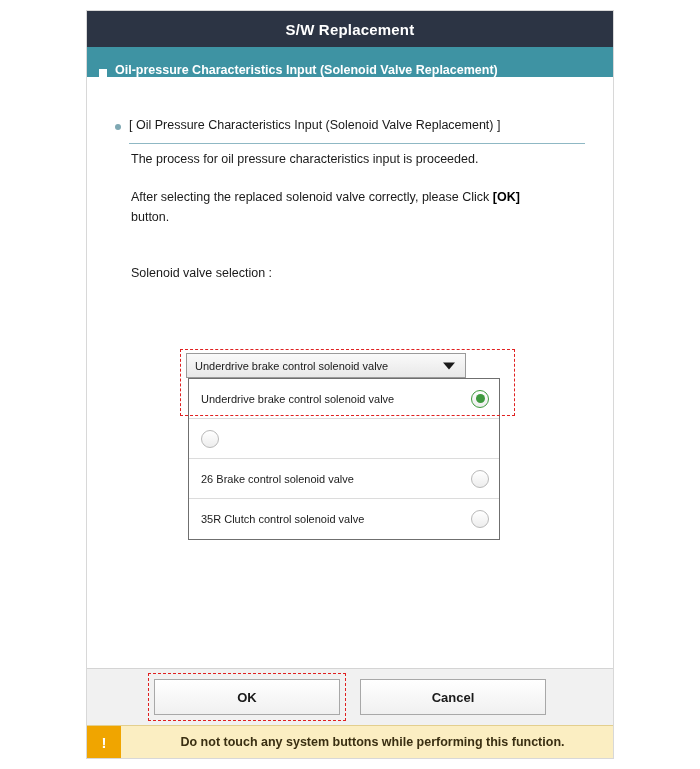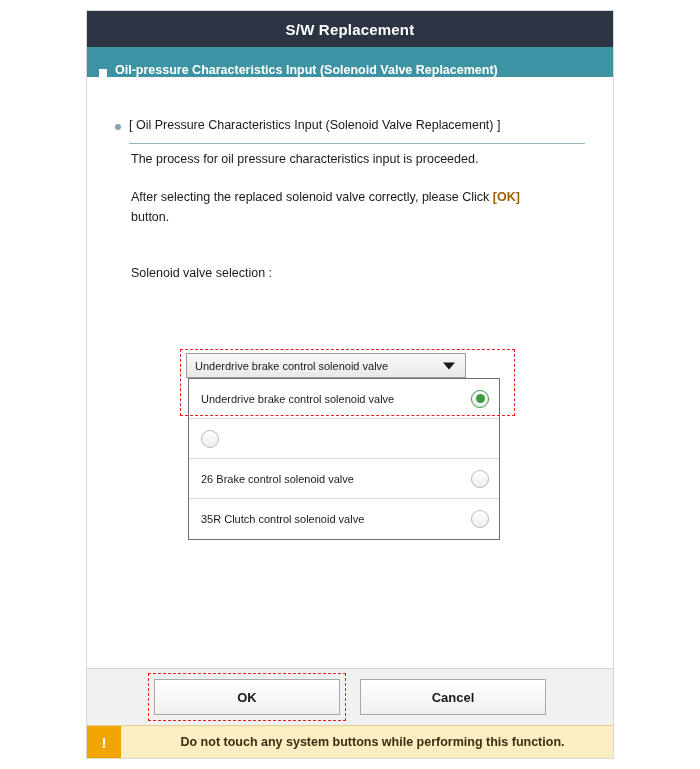--- a/index.html
+++ b/index.html
@@ -95,21 +95,21 @@
     left: 44px;
     font-size: 12.5px;
     color: #1a1a1a;
     line-height: 20px;
     width: 430px;
   }
   .p1 { top: 72px; }
   .p2 { top: 110px; }
   .p3 { top: 186px; }
   .ok-accent {
-    color: #a16207;
+    color: #000000;
     font-weight: bold;
   }
   
   .dropdown-wrap {
     position: absolute;
     left: 99px;
     top: 276px;
     width: 280px;
   }
   .dd-closed {

